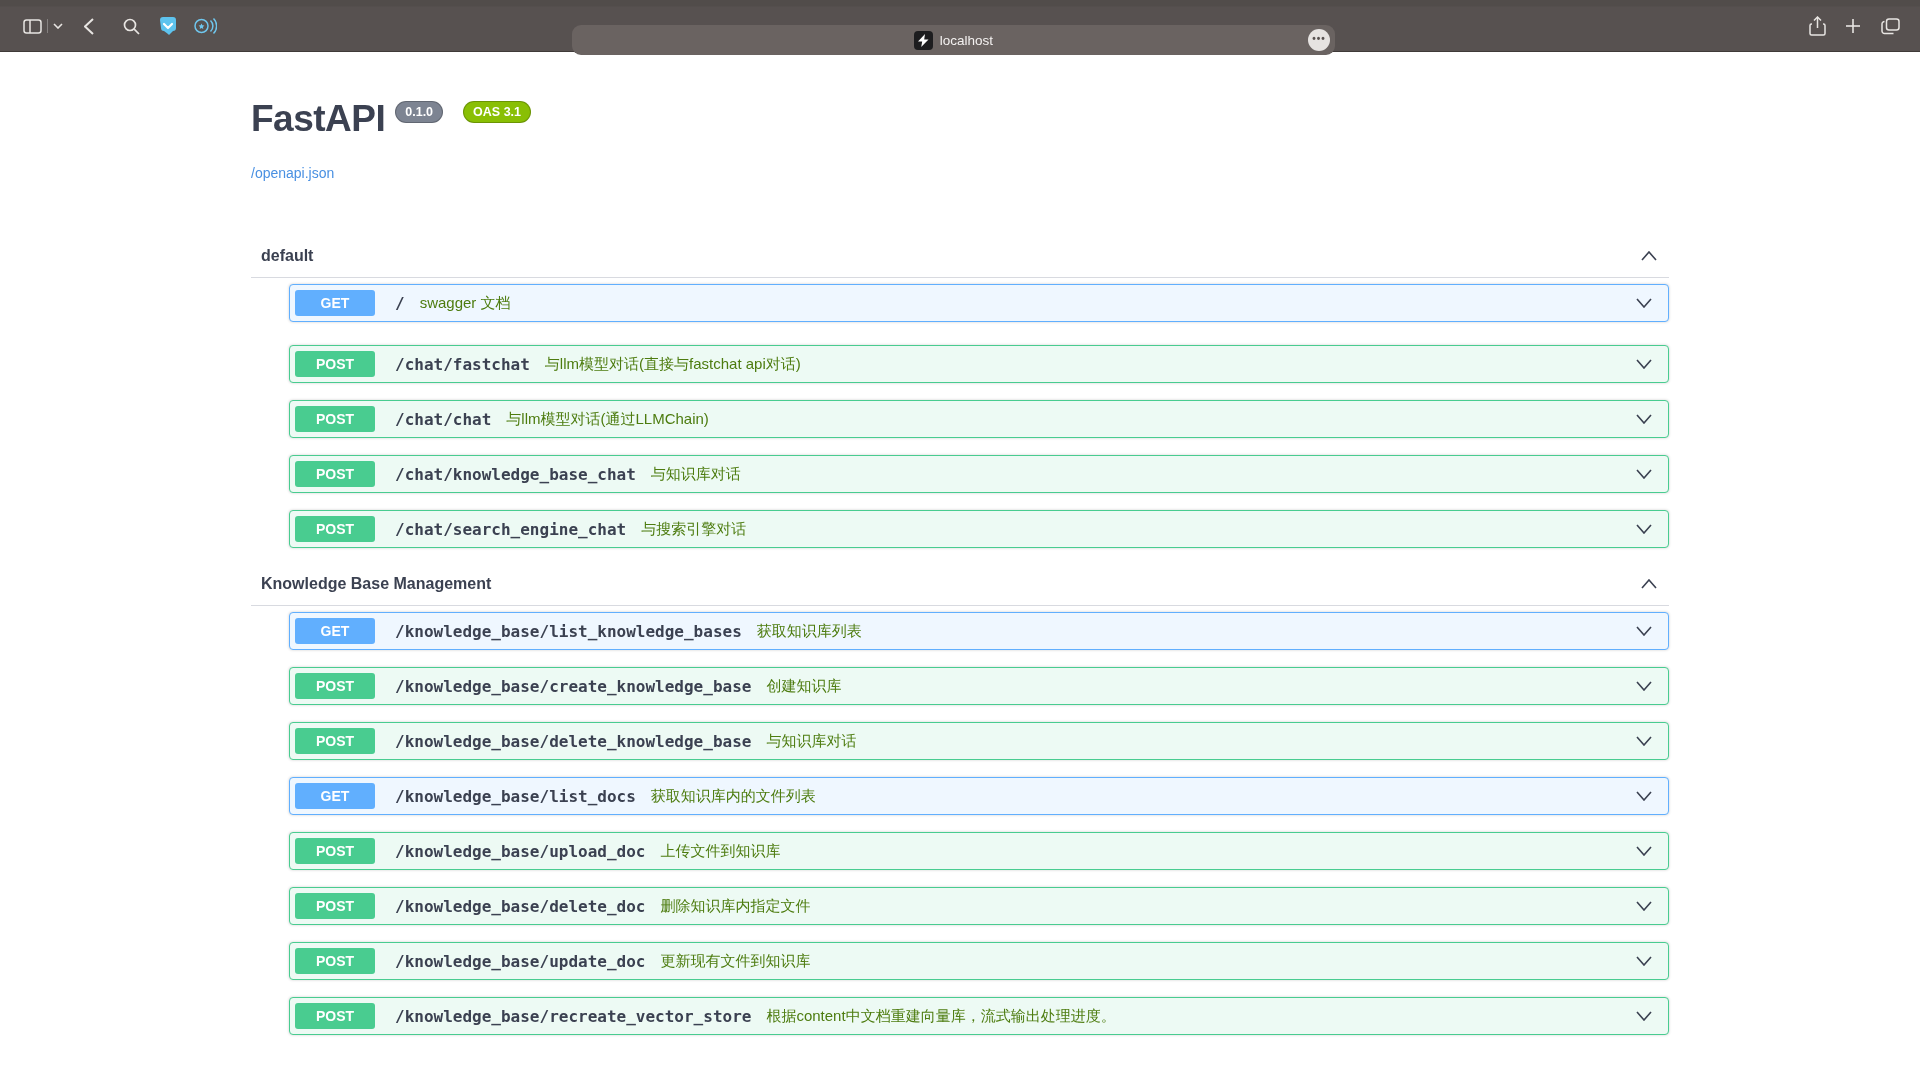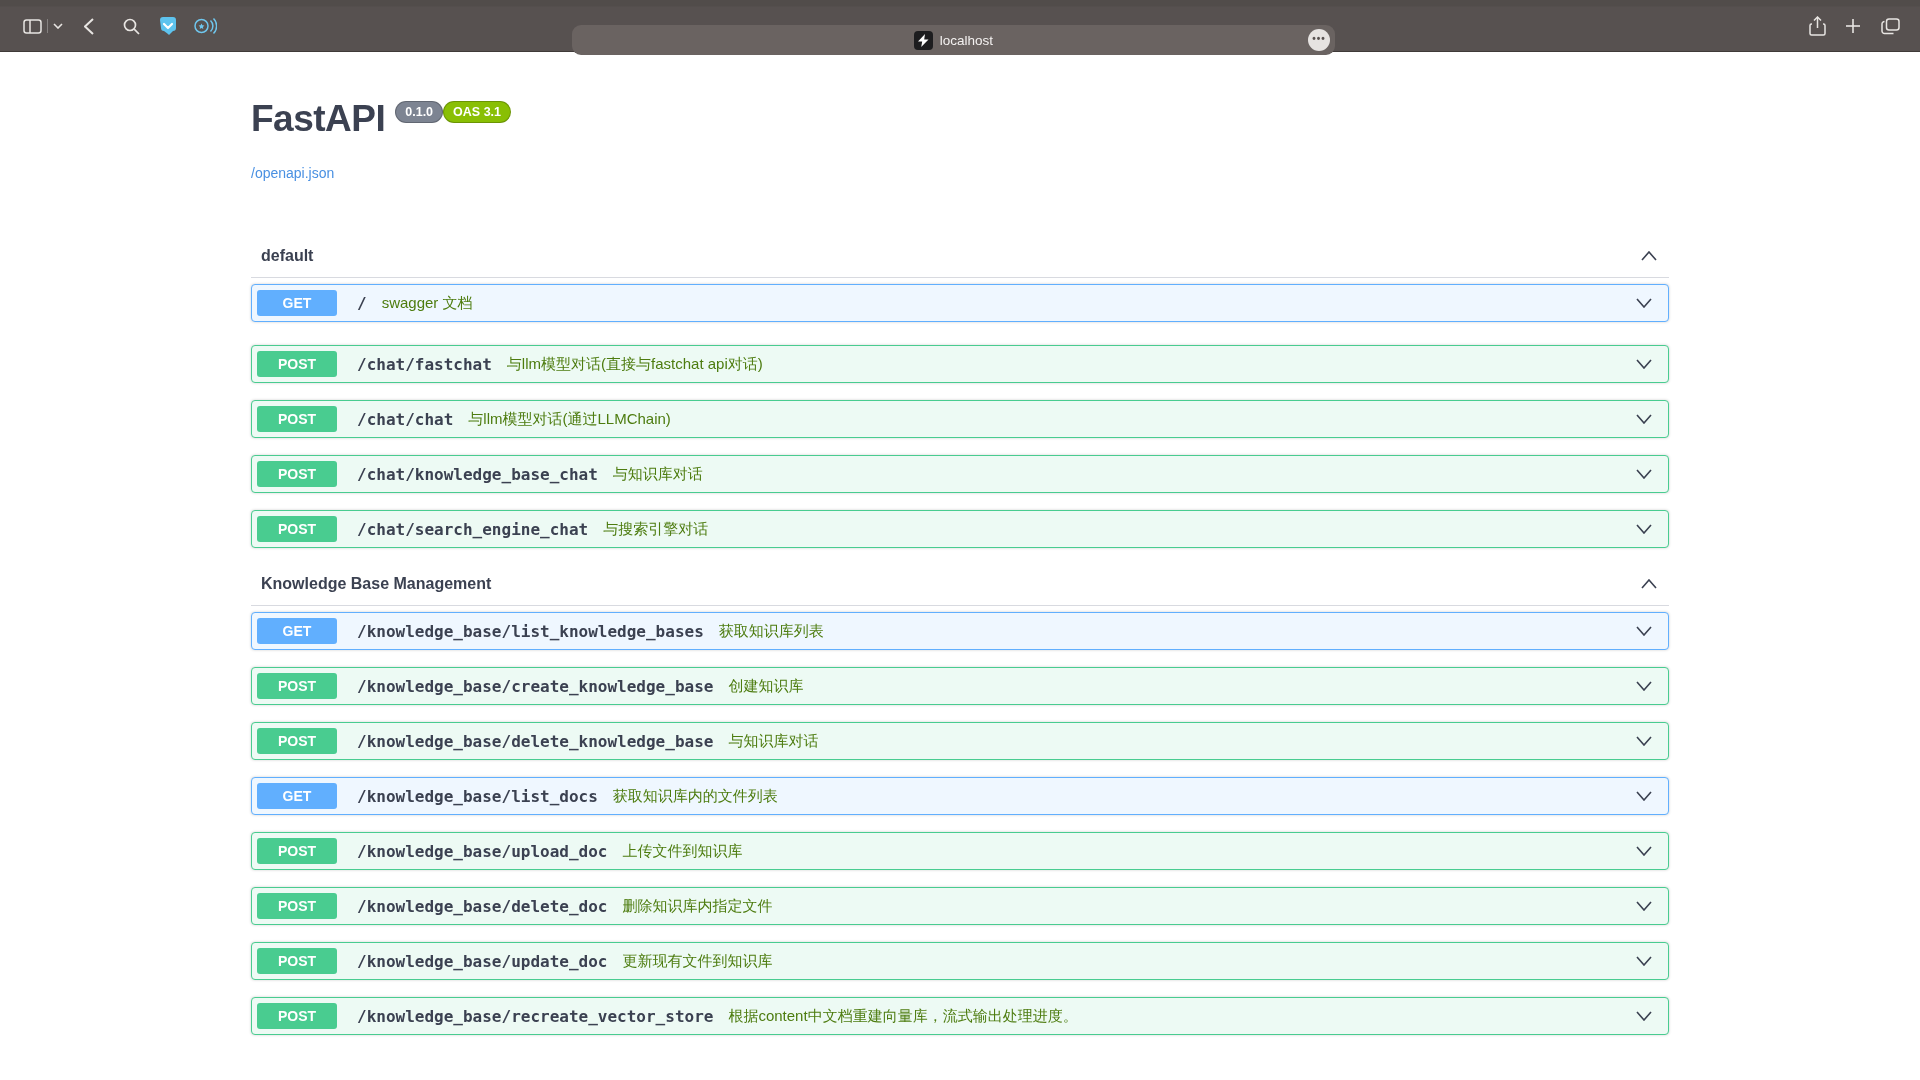--- a/index.html
+++ b/index.html
@@ -32,36 +32,36 @@
     background:#e6e3e1; border:none; display:flex; align-items:center; justify-content:center;
   }
   .ellipsis-btn span{ color:#57514f; font-size:10px; letter-spacing:1px; line-height:1; margin-top:-3px; font-weight:bold; }
 
   
   .page{ width:1418px; margin:0 auto; padding-top:48px; }
 
   .info-block{ margin-bottom:55px; }
   .title-row{ display:flex; align-items:flex-start; }
   .api-title{ font-size:37px; font-weight:700; color:#3b4151; line-height:1; letter-spacing:-0.5px; }
-  .badges{ display:flex; gap:0; margin-left:10px; margin-top:1px; }
+  .badges{ display:flex; gap:20px; margin-left:10px; margin-top:1px; }
   .pill{ border-radius:57px; padding:3px 9px; font-size:12.5px; font-weight:700; color:#fff;
          border:1px solid rgba(0,0,0,.22); line-height:1.15; }
   .pill.version{ background:#7d8492; }
   .pill.oas{ background:#89bf04; }
   .spec-link{ display:inline-block; margin-top:28px; font-size:14px; color:#4990e2; text-decoration:none; }
 
   .tag-section{ margin-top:14px; }
   .tag-section:first-of-type{ margin-top:0; }
   .tag-header{
     display:flex; align-items:center; justify-content:space-between;
     padding:10px 12px 12px 10px; border-bottom:1px solid #d8dae0; cursor:pointer;
   }
   .tag-title{ font-size:16px; font-weight:700; color:#3b4151; }
 
-  .op-list{ padding-top:6px; }
+  .op-list{ padding-top:6px;margin-left:38px; }
   .opblock{
     display:flex; align-items:center; height:38px;
     border-radius:4px; border:1px solid; margin-bottom:17px;
     padding:0 16px 0 5px; box-shadow:0 0 3px rgba(0,0,0,.19); cursor:pointer;
   }
   .opblock.get { background:#eff7ff; border-color:#61affe; }
   .opblock.post{ background:#edfaf4; border-color:#49cc90; }
   .method-badge{
     min-width:80px; height:26px; line-height:26px; text-align:center;
     border-radius:3px; color:#fff; font-weight:700; font-size:14px; flex:0 0 auto;

